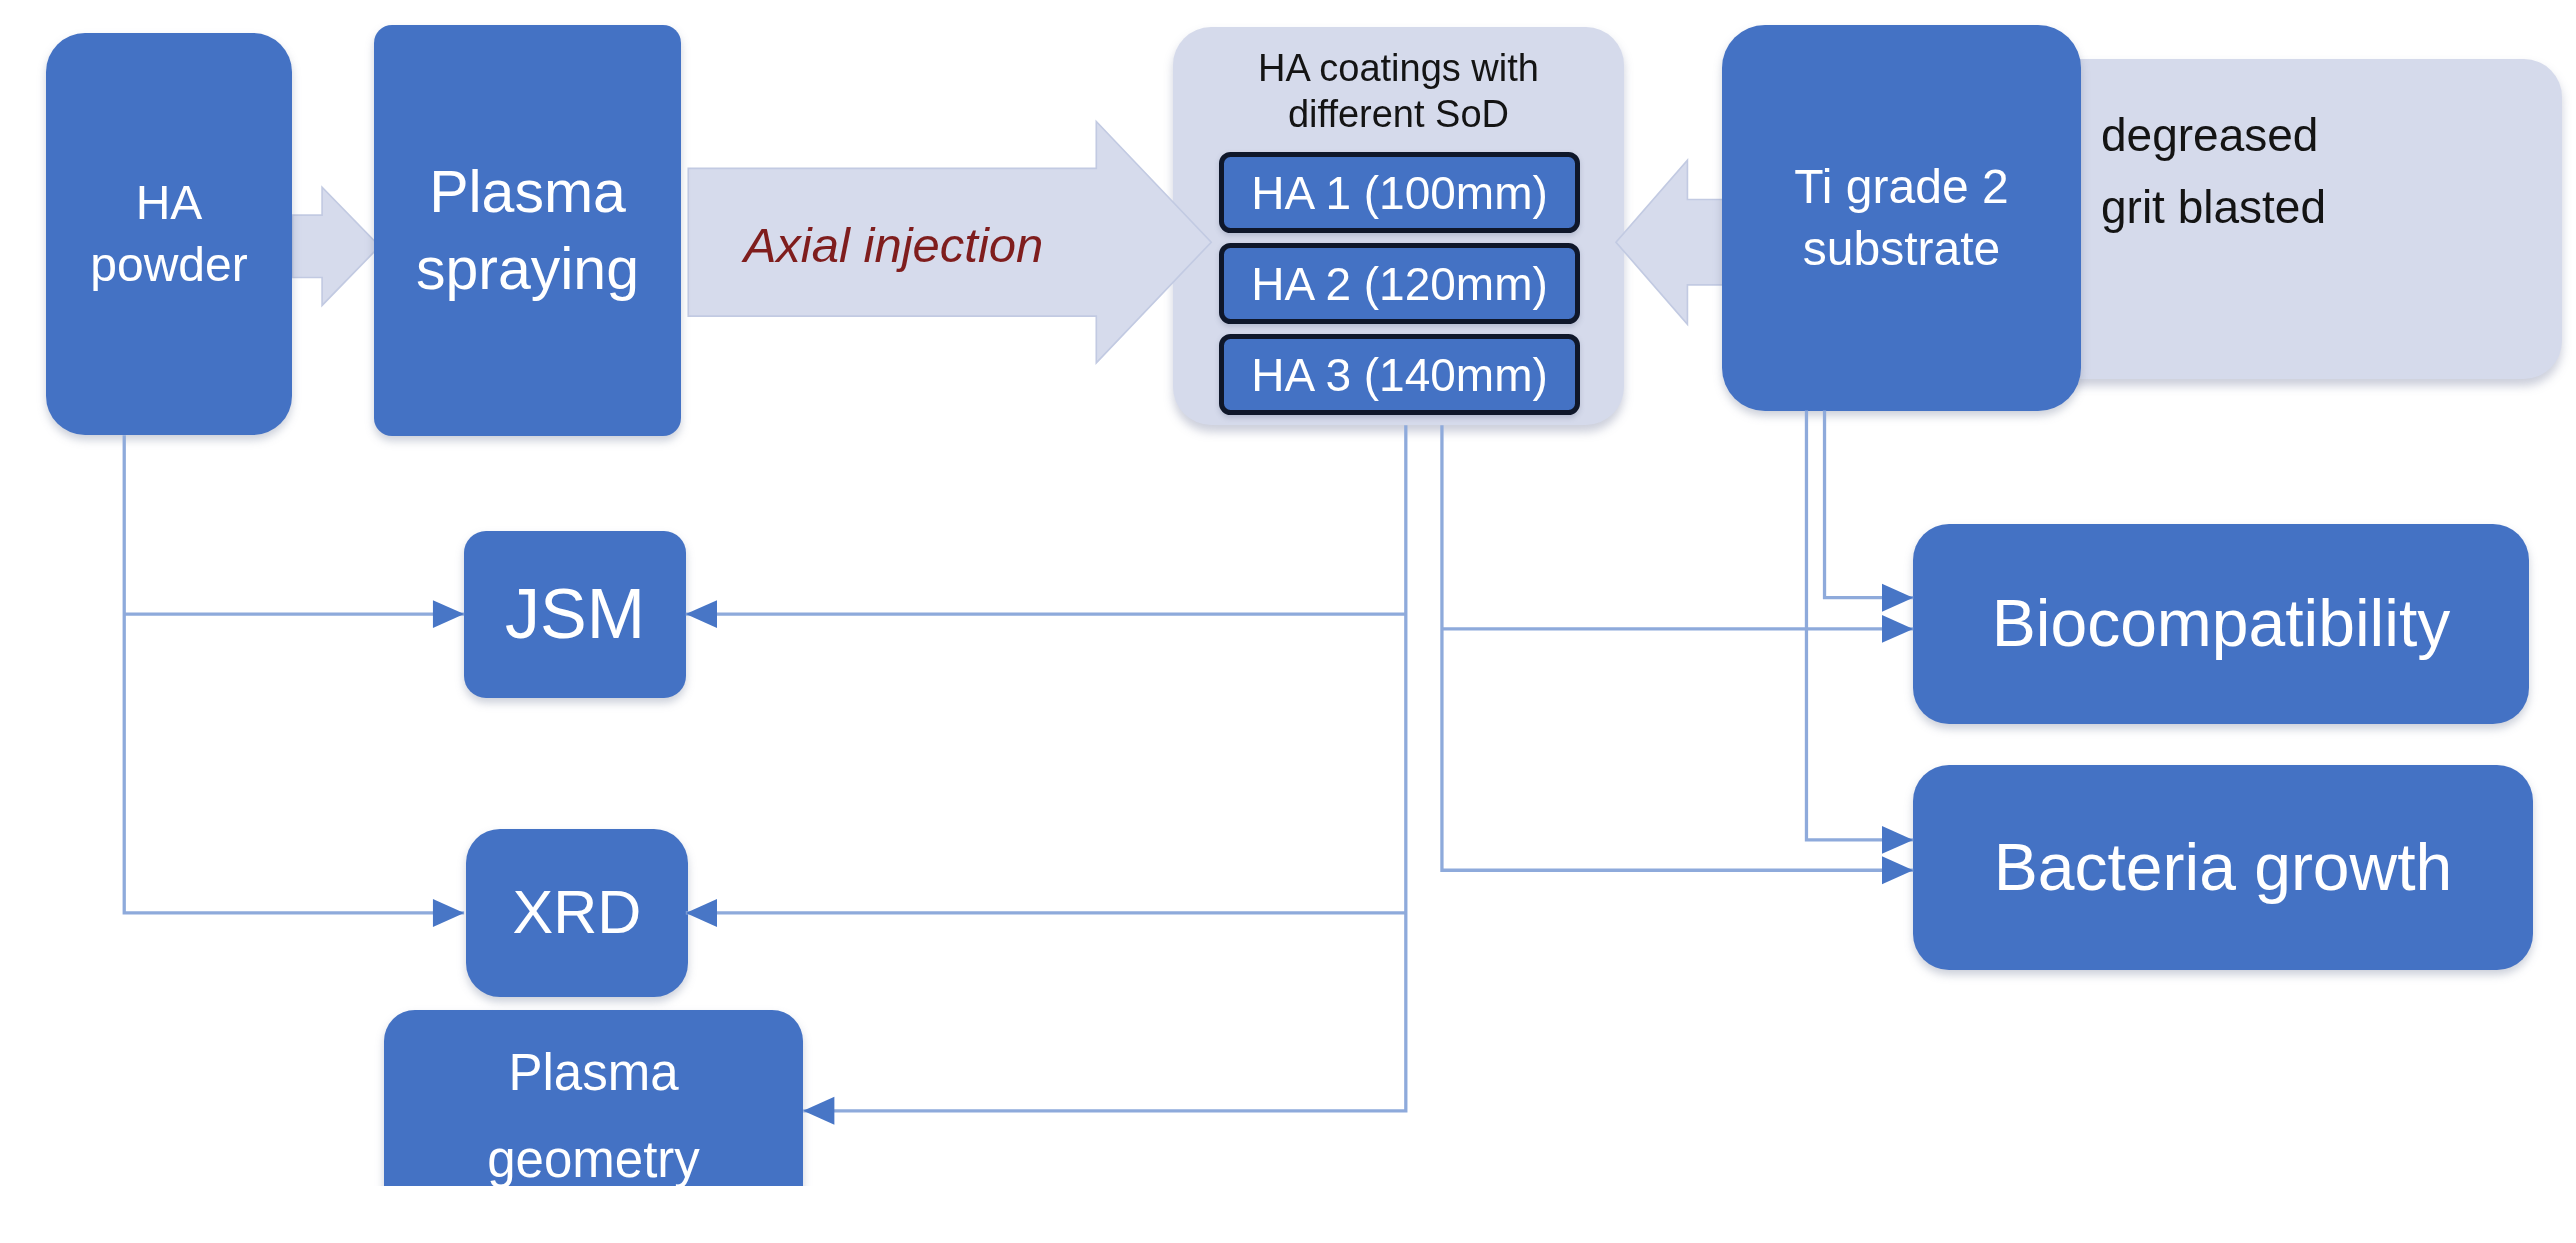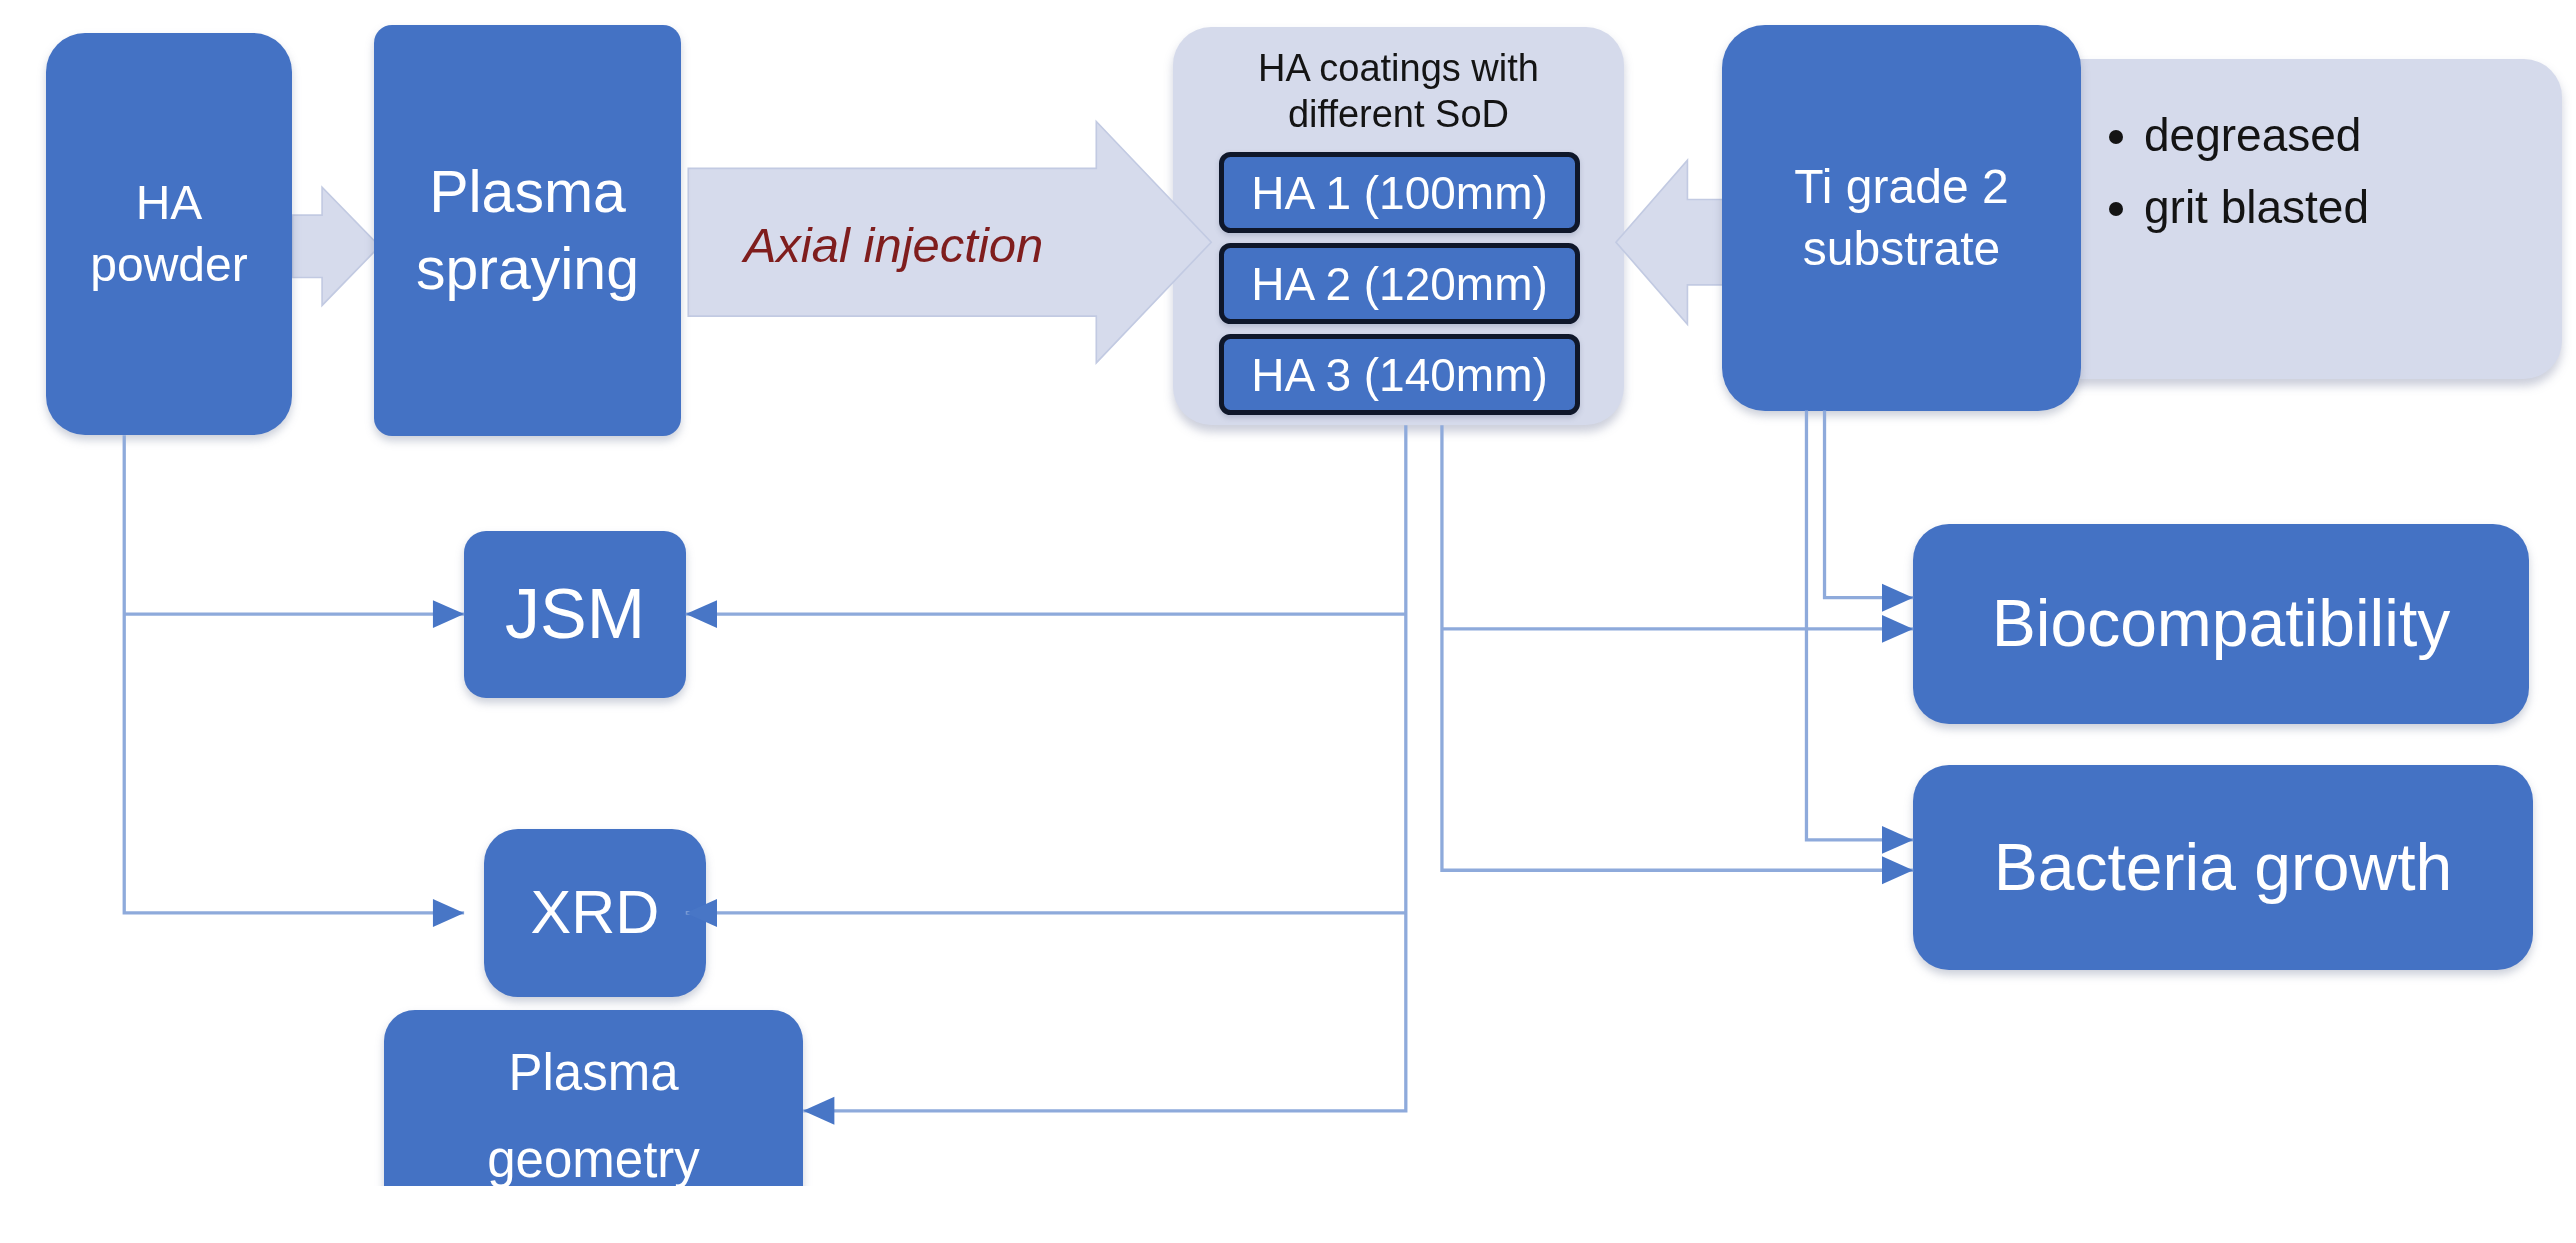--- a/index.html
+++ b/index.html
@@ -34,28 +34,28 @@
     border:5px solid #0f172a;border-radius:11.5px;color:#fff;font-size:46px;
     display:flex;align-items:center;justify-content:center;
     box-shadow:0 2.5px 5px rgba(110,120,150,.3);
   }
   #sub1{top:125px;} #sub2{top:216px;} #sub3{top:307px;}
 
   
   #ti{left:1722px;top:25px;width:359px;height:386px;border-radius:43px;font-size:48px;}
   #prep{left:2036px;top:59px;width:526px;height:320px;border-radius:38px;z-index:0;}
   #prep ul{
-    margin:43px 0 0 108px;padding:0;width:271px;color:#141414;
+    margin:43px 0 0 65px;padding:0;width:271px;color:#141414;
     font-size:46px;line-height:1.45;
   }
   #prep li{margin:0 0 5px 0;}
 
   
   #jsm{left:464px;top:531px;width:222px;height:167px;border-radius:22px;font-size:70px;}
-  #xrd{left:484px;top:829px;width:222px;height:168px;border-radius:34px;font-size:61px;}
+  #xrd{left:466px;top:829px;width:222px;height:168px;border-radius:34px;font-size:61px;}
   #surface{left:384px;top:1010px;width:419px;height:214px;border-radius:31px;font-size:51px;line-height:1.7;}
   #bio{left:1913px;top:524px;width:616px;height:200px;border-radius:36px;font-size:66px;}
   #bact{left:1913px;top:765px;width:620px;height:205px;border-radius:36px;font-size:66px;}
 
   
   #axial-label{
     position:absolute;left:688px;top:204px;width:411px;height:82px;z-index:1;
     display:flex;align-items:center;justify-content:center;
     font-size:49px;color:#7f1d1d;font-style:italic;
   }

